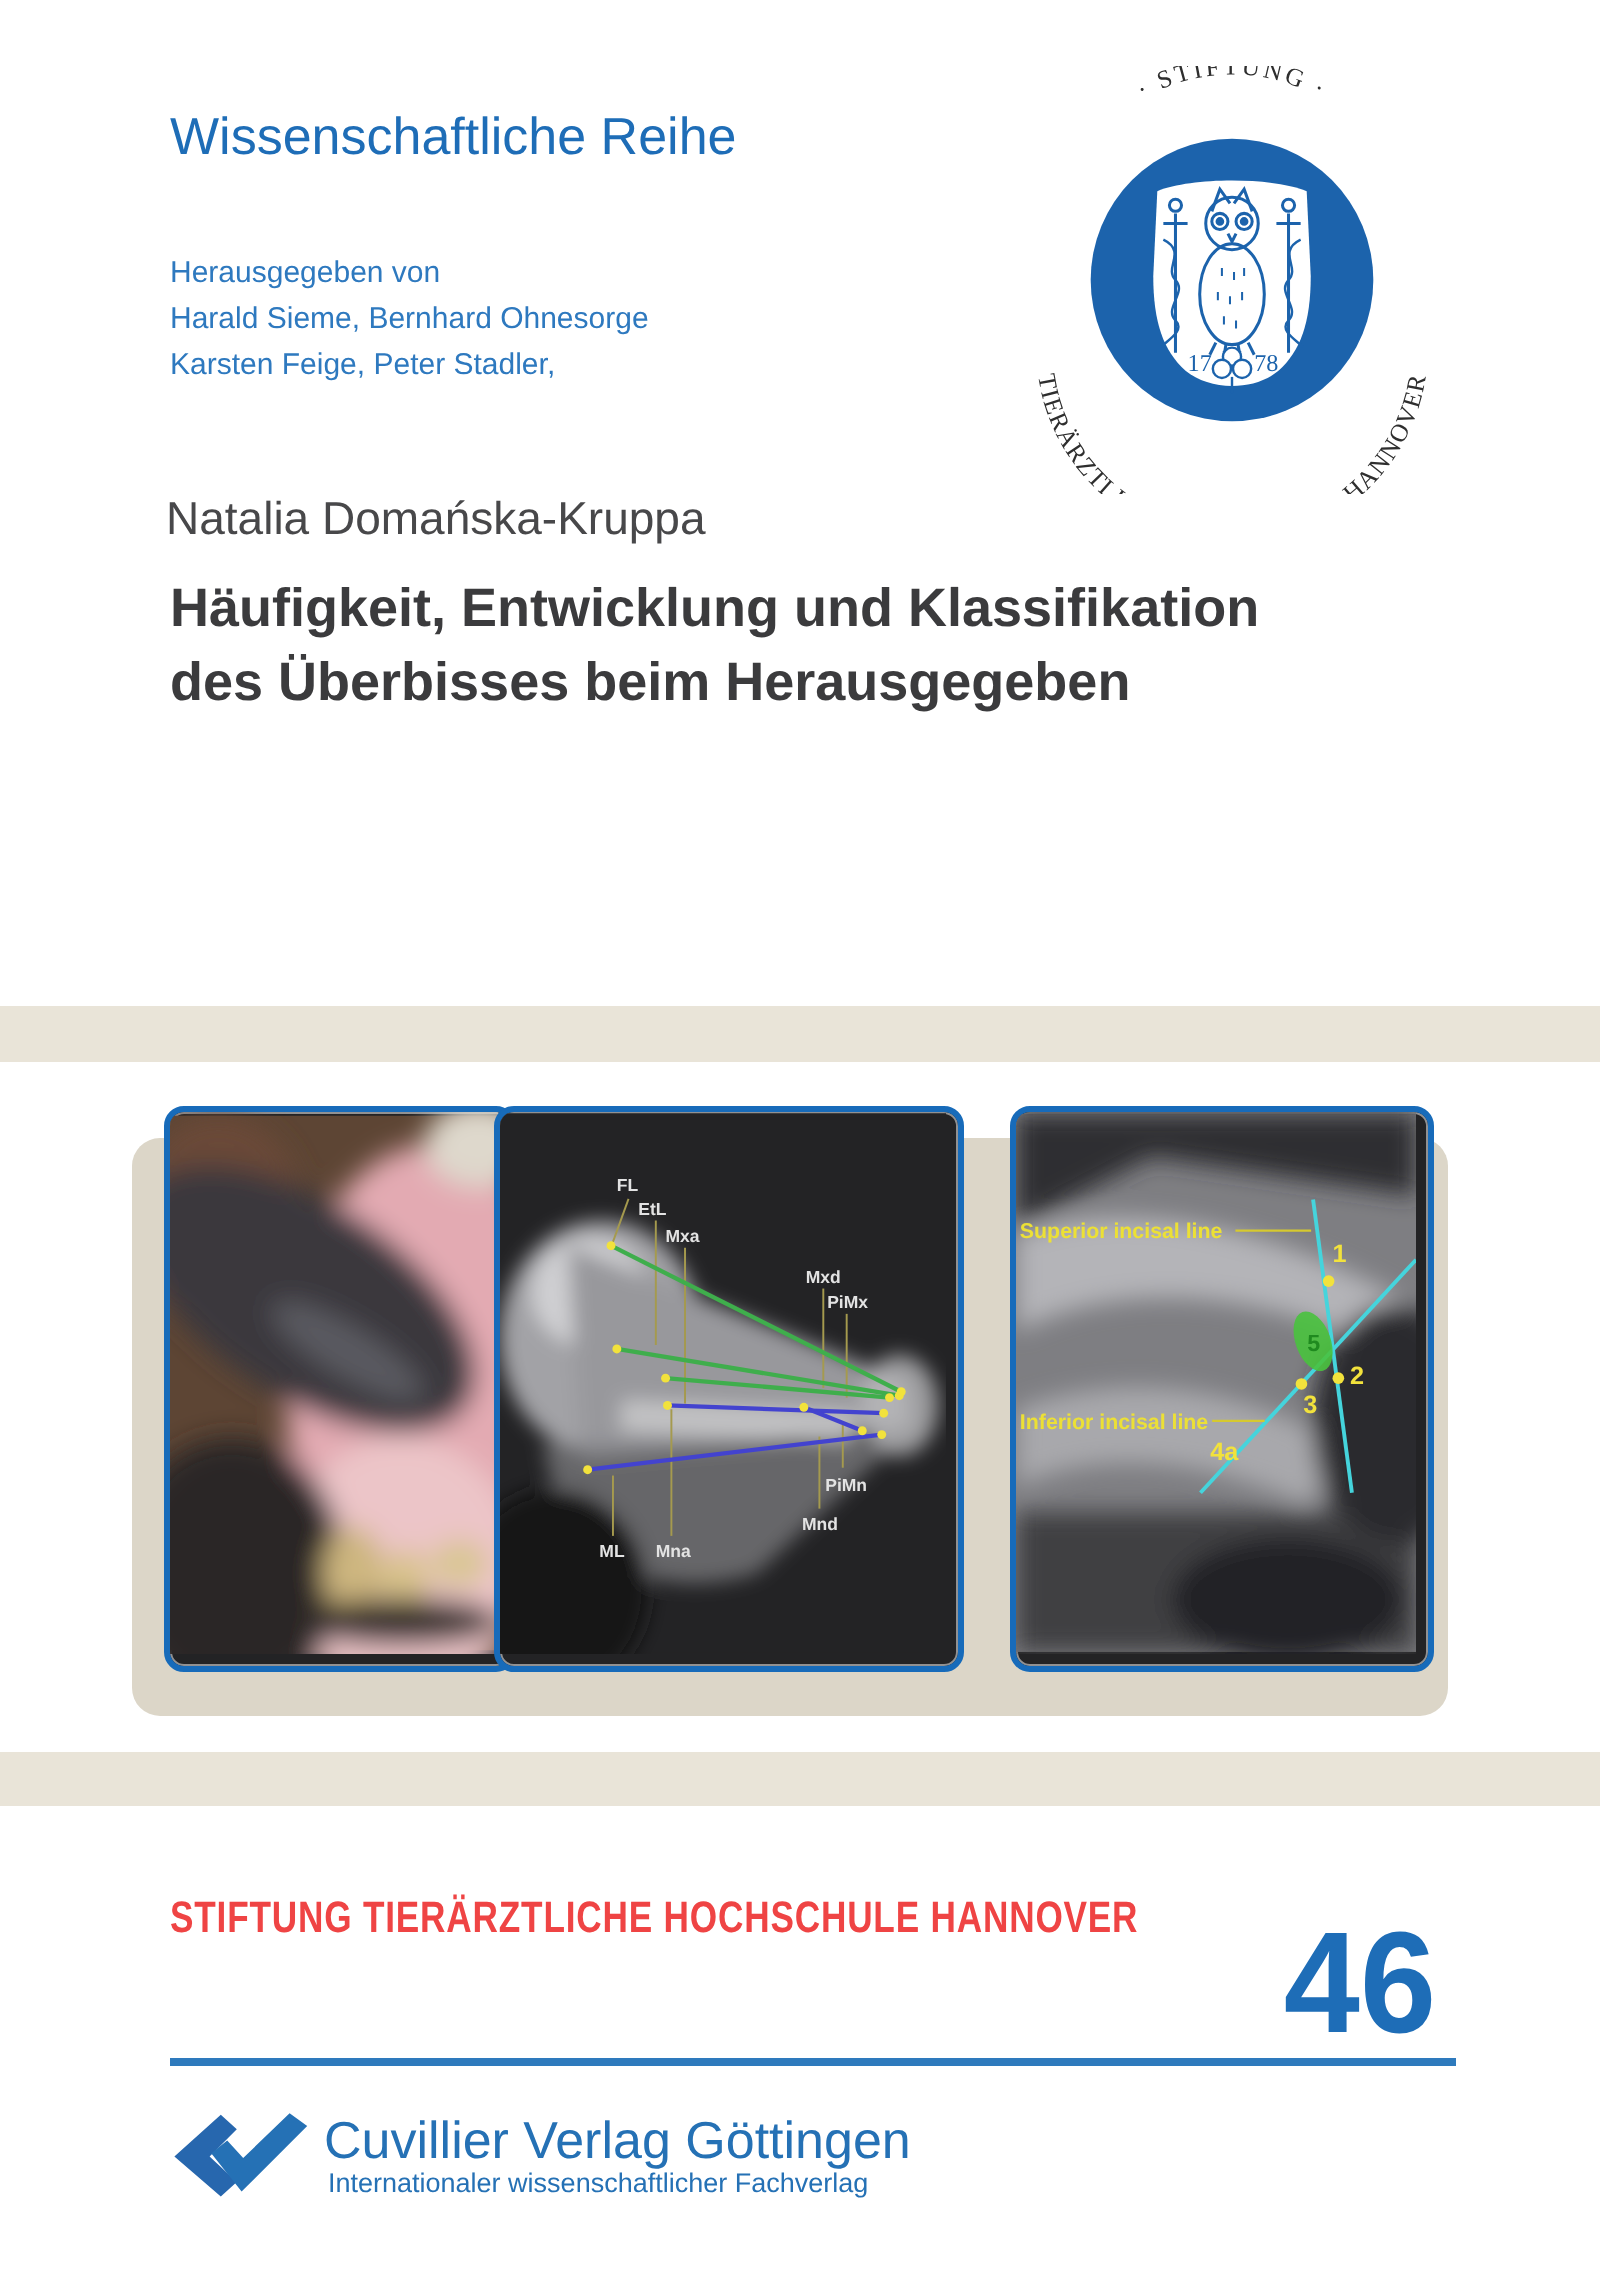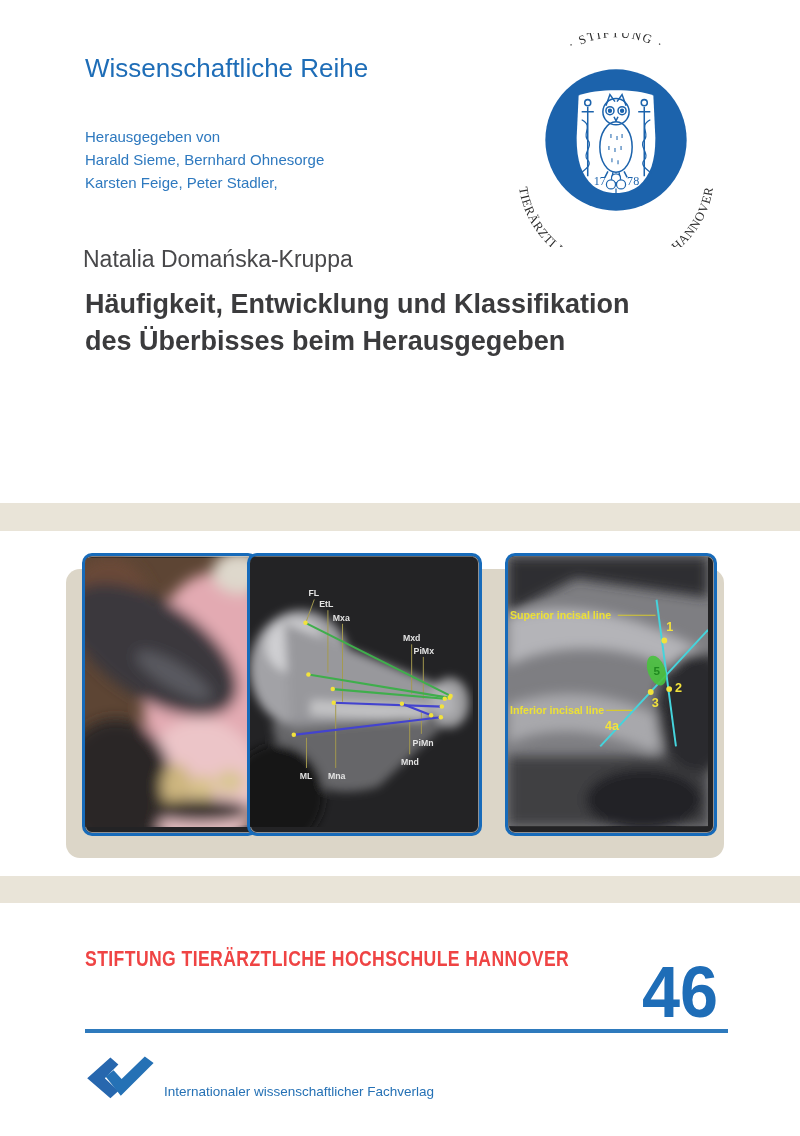--- a/index.html
+++ b/index.html
@@ -271,15 +271,16 @@
   </div>
   <div class="volume">46</div>
   <div class="rule"></div>
 
   <div class="pub-mark">
     <svg width="74" height="44" viewBox="0 0 90 55">
       <path d="M33,3 L4,29 L33,54 L43,45 L26,29 L43,12 Z" fill="#2767ae"></path>
       <path d="M27,27 L46,51 L87,10 L76,2 L47,30 L37,19 Z" fill="#2571b5"></path>
     </svg>
   </div>
+  <div class="pub-name">Cuvillier Verlag Göttingen</div>
   <div class="pub-tagline">Internationaler wissenschaftlicher Fachverlag</div>
 
 </div>
 
 </body></html>

